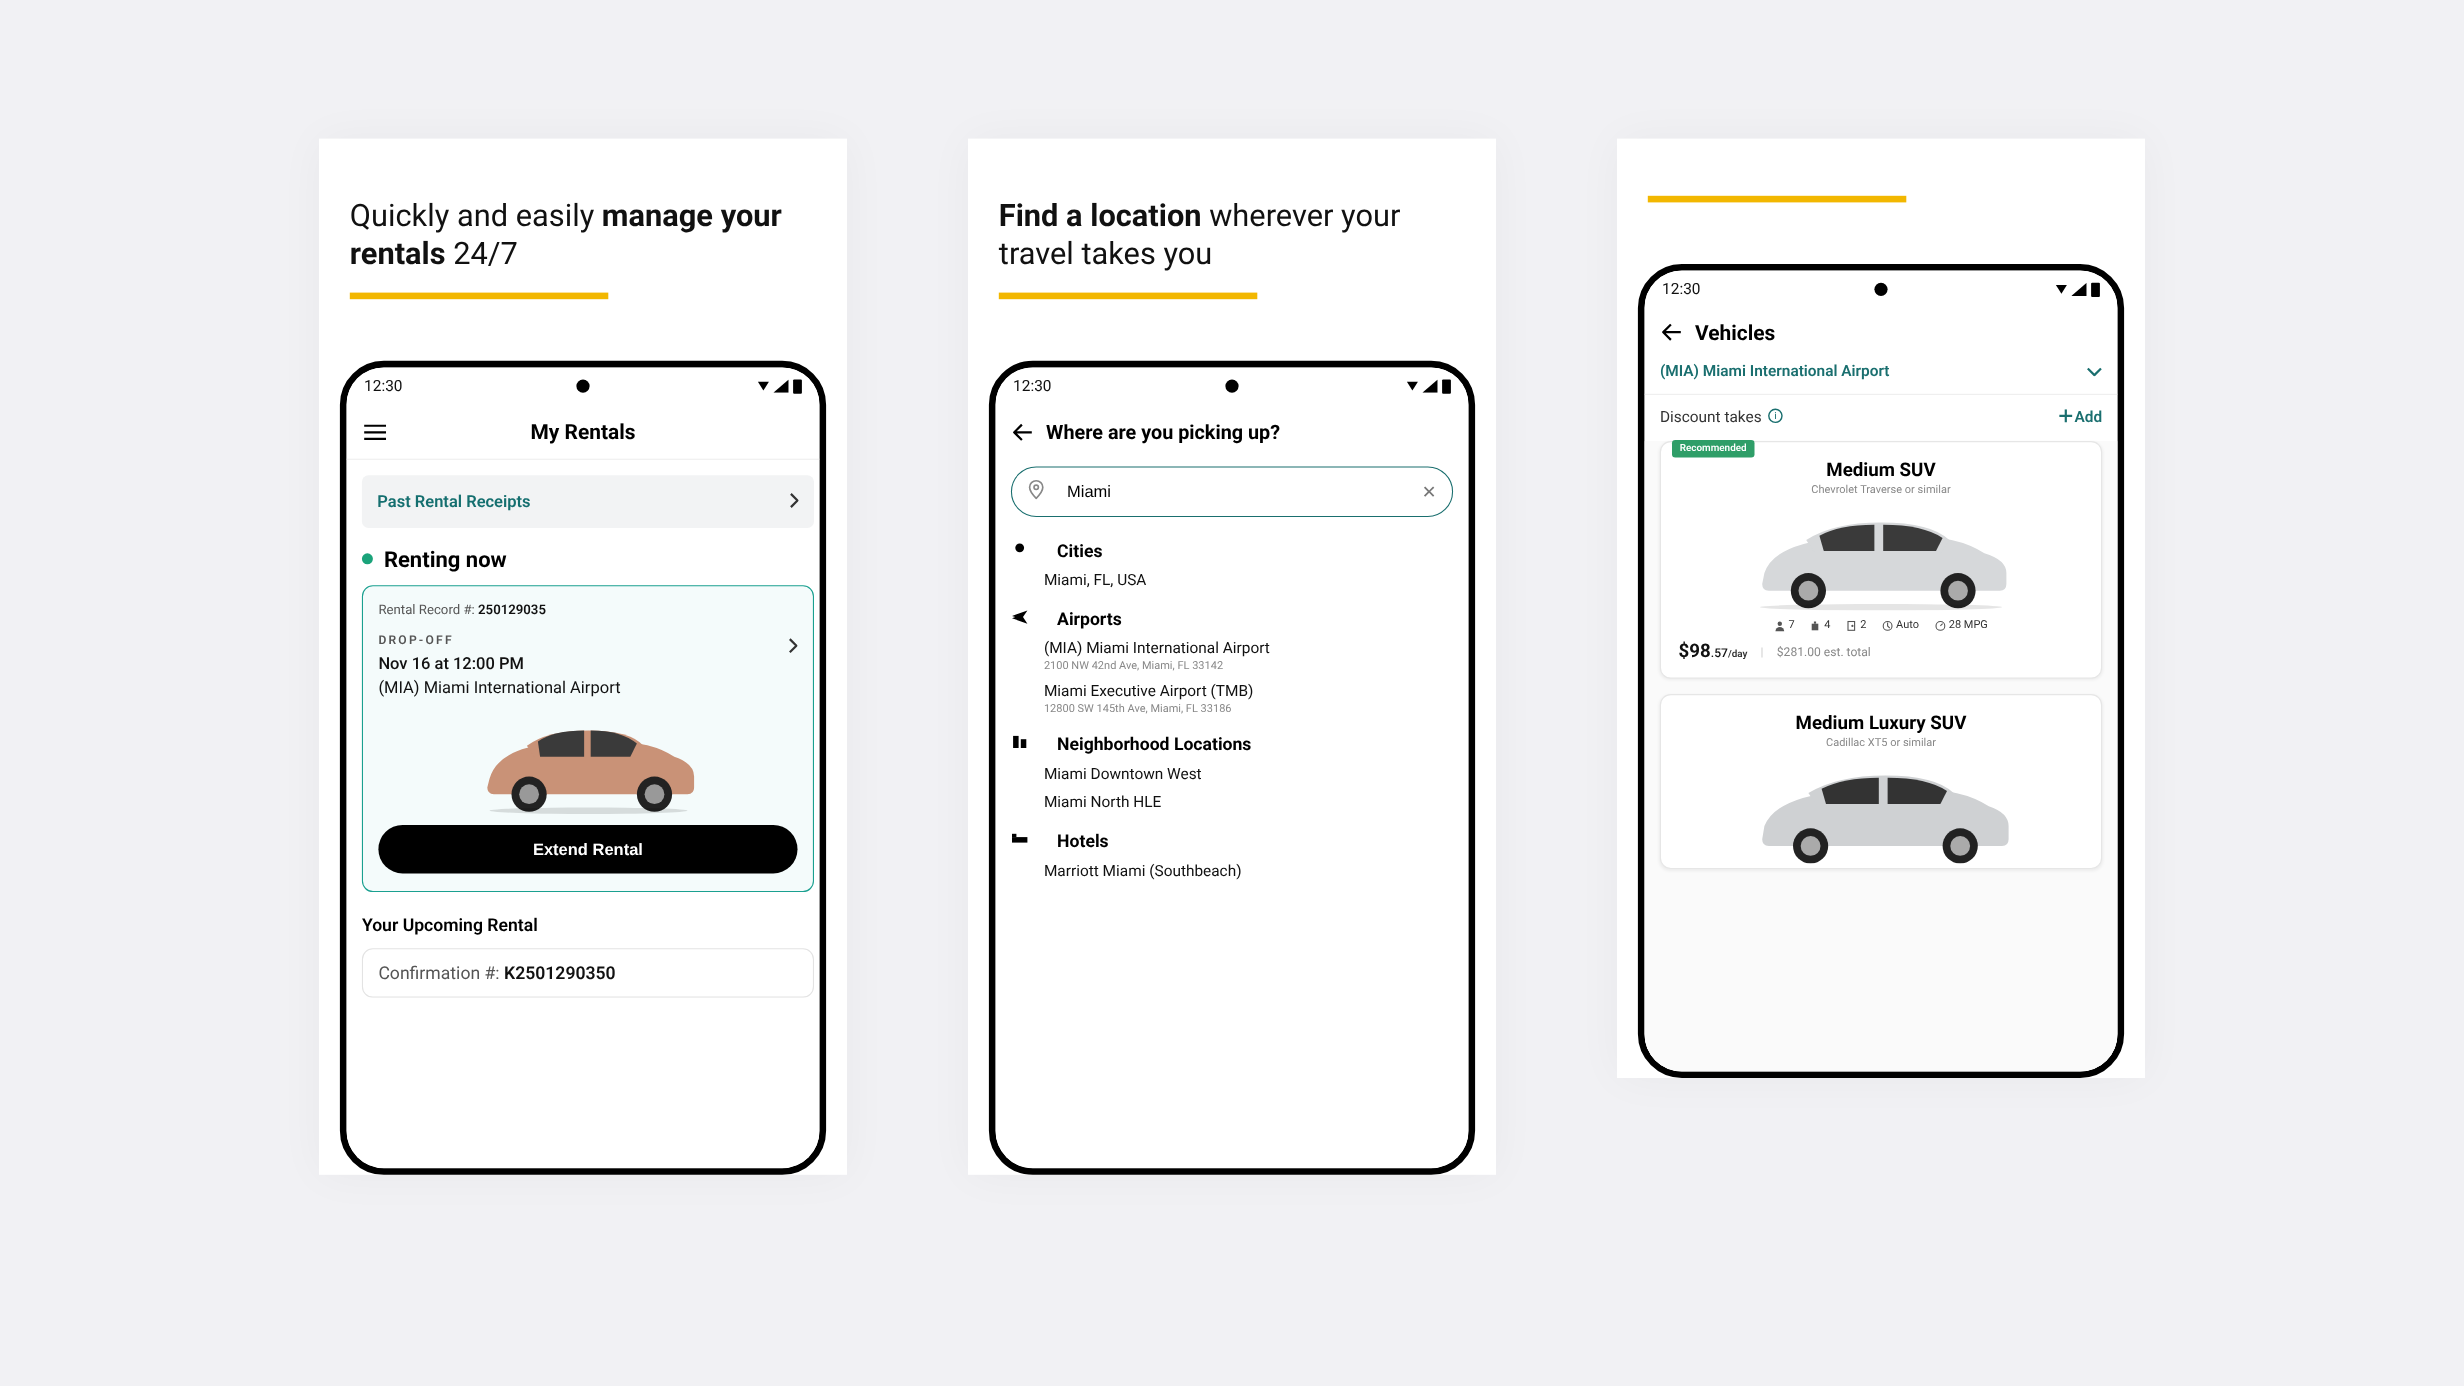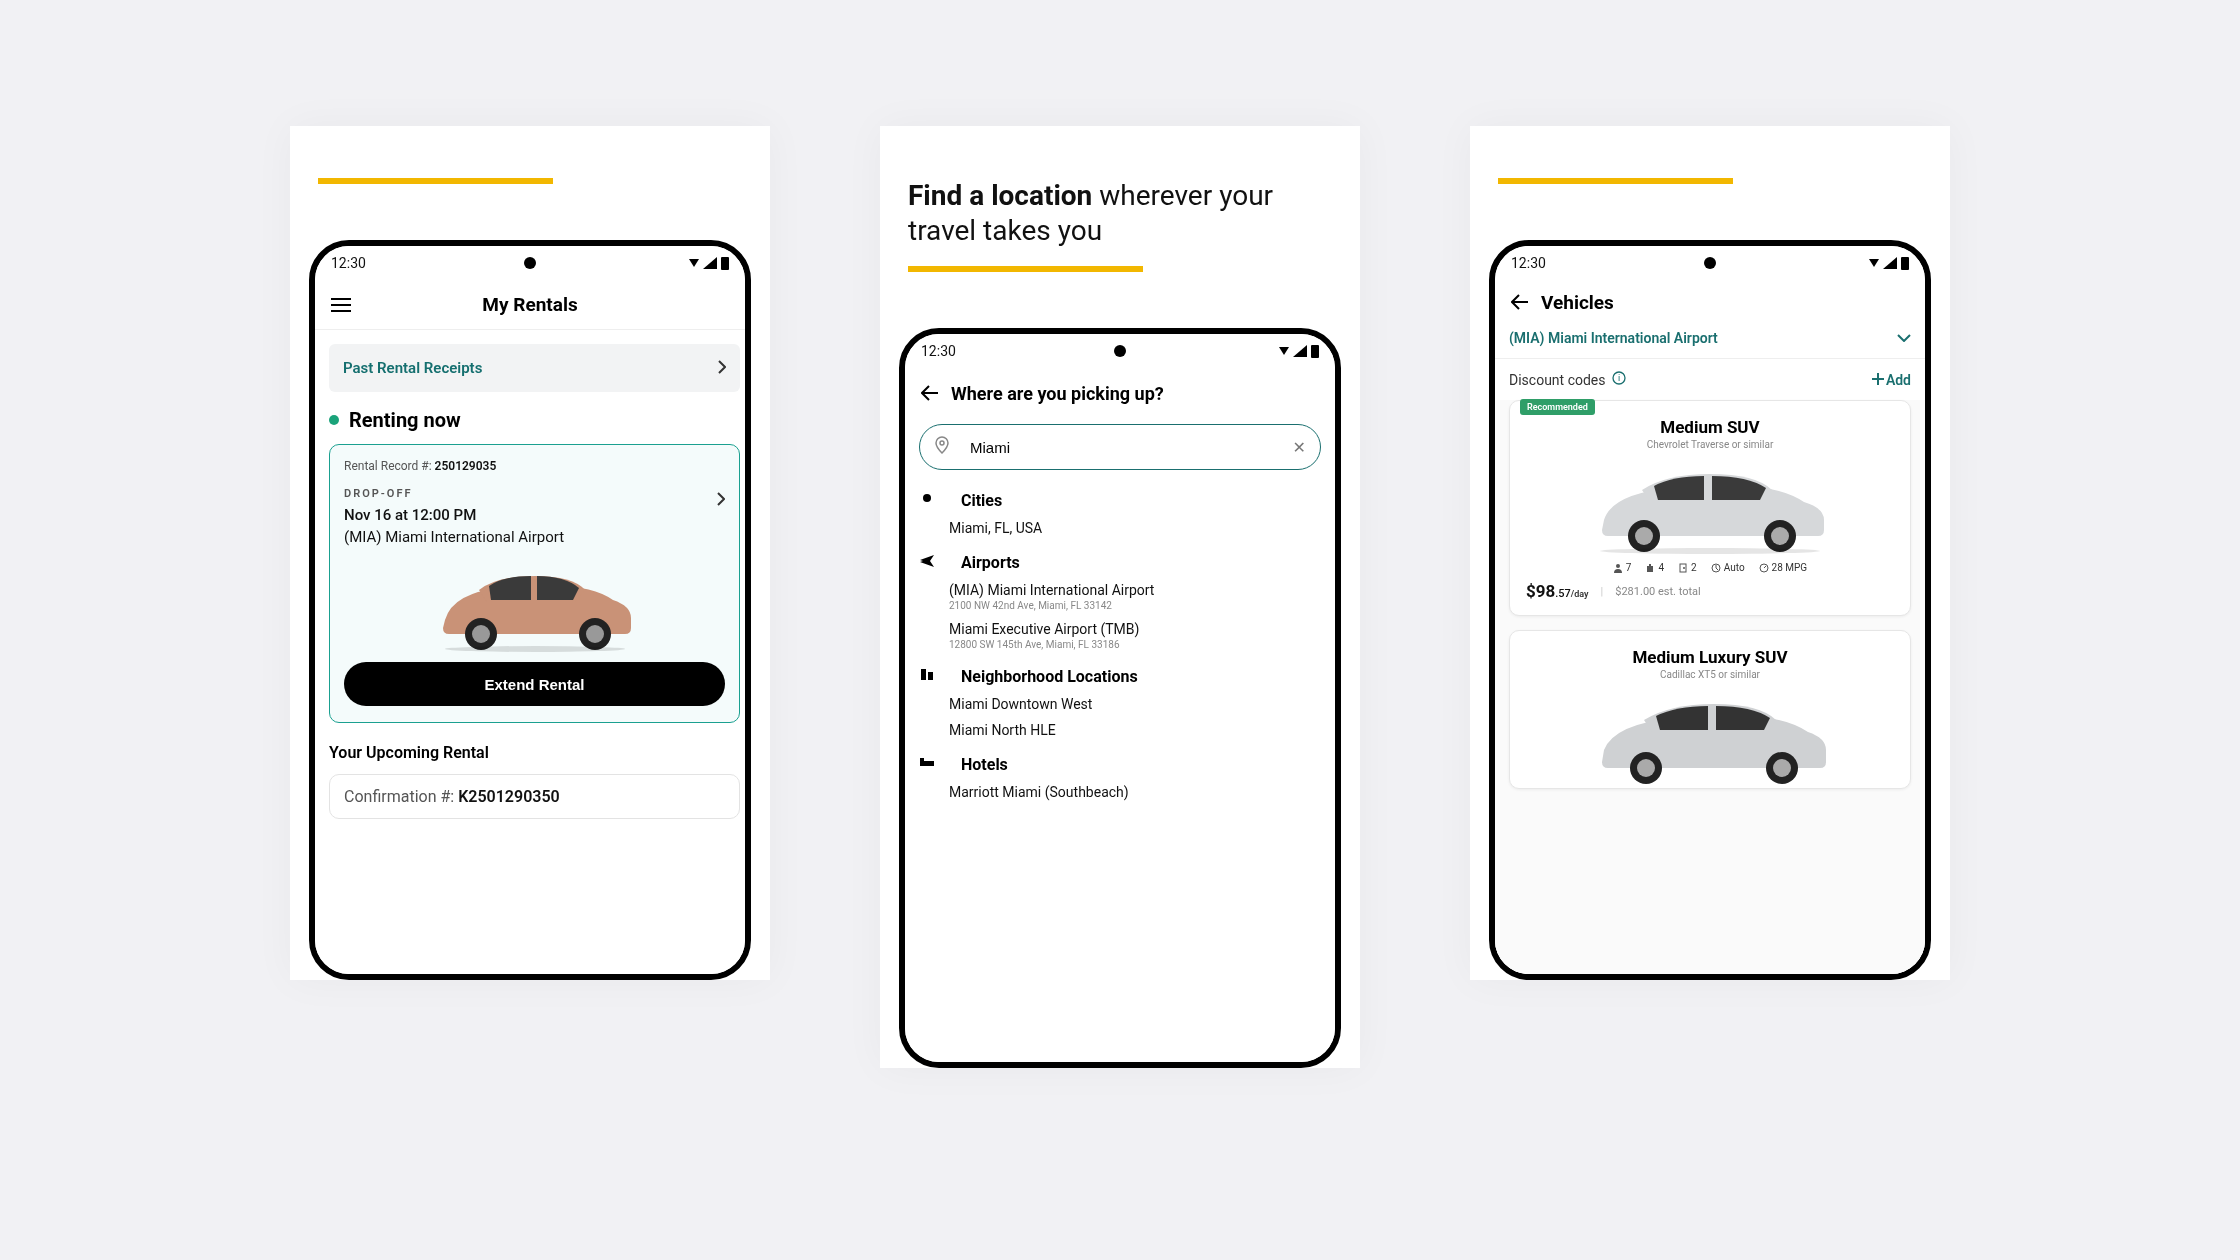--- a/index.html
+++ b/index.html
@@ -115,20 +115,23 @@
   .pricerow { display:flex; align-items:center; gap:12px; padding:0 16px 14px 16px; font-size:11px; color:#888; }
   .pricerow .price { font-size:17px; font-weight:700; color:#111; }
   .pricerow .price small { font-size:11px; font-weight:500; }
   .pricerow .per { font-size:9px; font-weight:600; color:#333; }
   .pricerow .divider { color:#ccc; }
 </style>
 </head>
 <body>
 
 <div class="panel">
+  <div class="panel-headline">
+    <span>Quickly and easily </span><b>manage your rentals</b><span> 24/7</span>
+  </div>
   <div class="panel-underline"></div>
   <div class="phone-wrap">
     <div class="phone-screen">
       <div class="statusbar">
         <span>12:30</span>
         <span class="camera"></span>
         <span class="status-icons">
           <span class="tri"></span>
           <span class="sig">
               <svg width="14" height="12">
@@ -316,21 +319,21 @@
       <div class="loc-row">
         <span class="loc">(MIA) Miami International Airport</span>
         <span class="chev3">
             <svg width="14" height="8">
               <path d="M1 1l6 6 6-6" stroke="#1a6f6f" stroke-width="2" fill="none"></path>
             </svg>
           </span>
       </div>
       <div class="disc-row">
         <span class="left">
-          <span>Discount codes</span>
+          <span>Discount takes</span>
           <span><svg width="14" height="14">
                 <circle cx="7" cy="7" r="6" fill="none" stroke="#1a6f6f" stroke-width="1.3"></circle>
                 <text x="7" y="10" text-anchor="middle" font-size="9" fill="#1a6f6f">i</text>
               </svg></span>
         </span>
         <span class="right">
           <span><svg width="12" height="12">
                 <path d="M6 0v12M0 6h12" stroke="#1a6f6f" stroke-width="2"></path>
               </svg></span>
           <span>Add</span>

